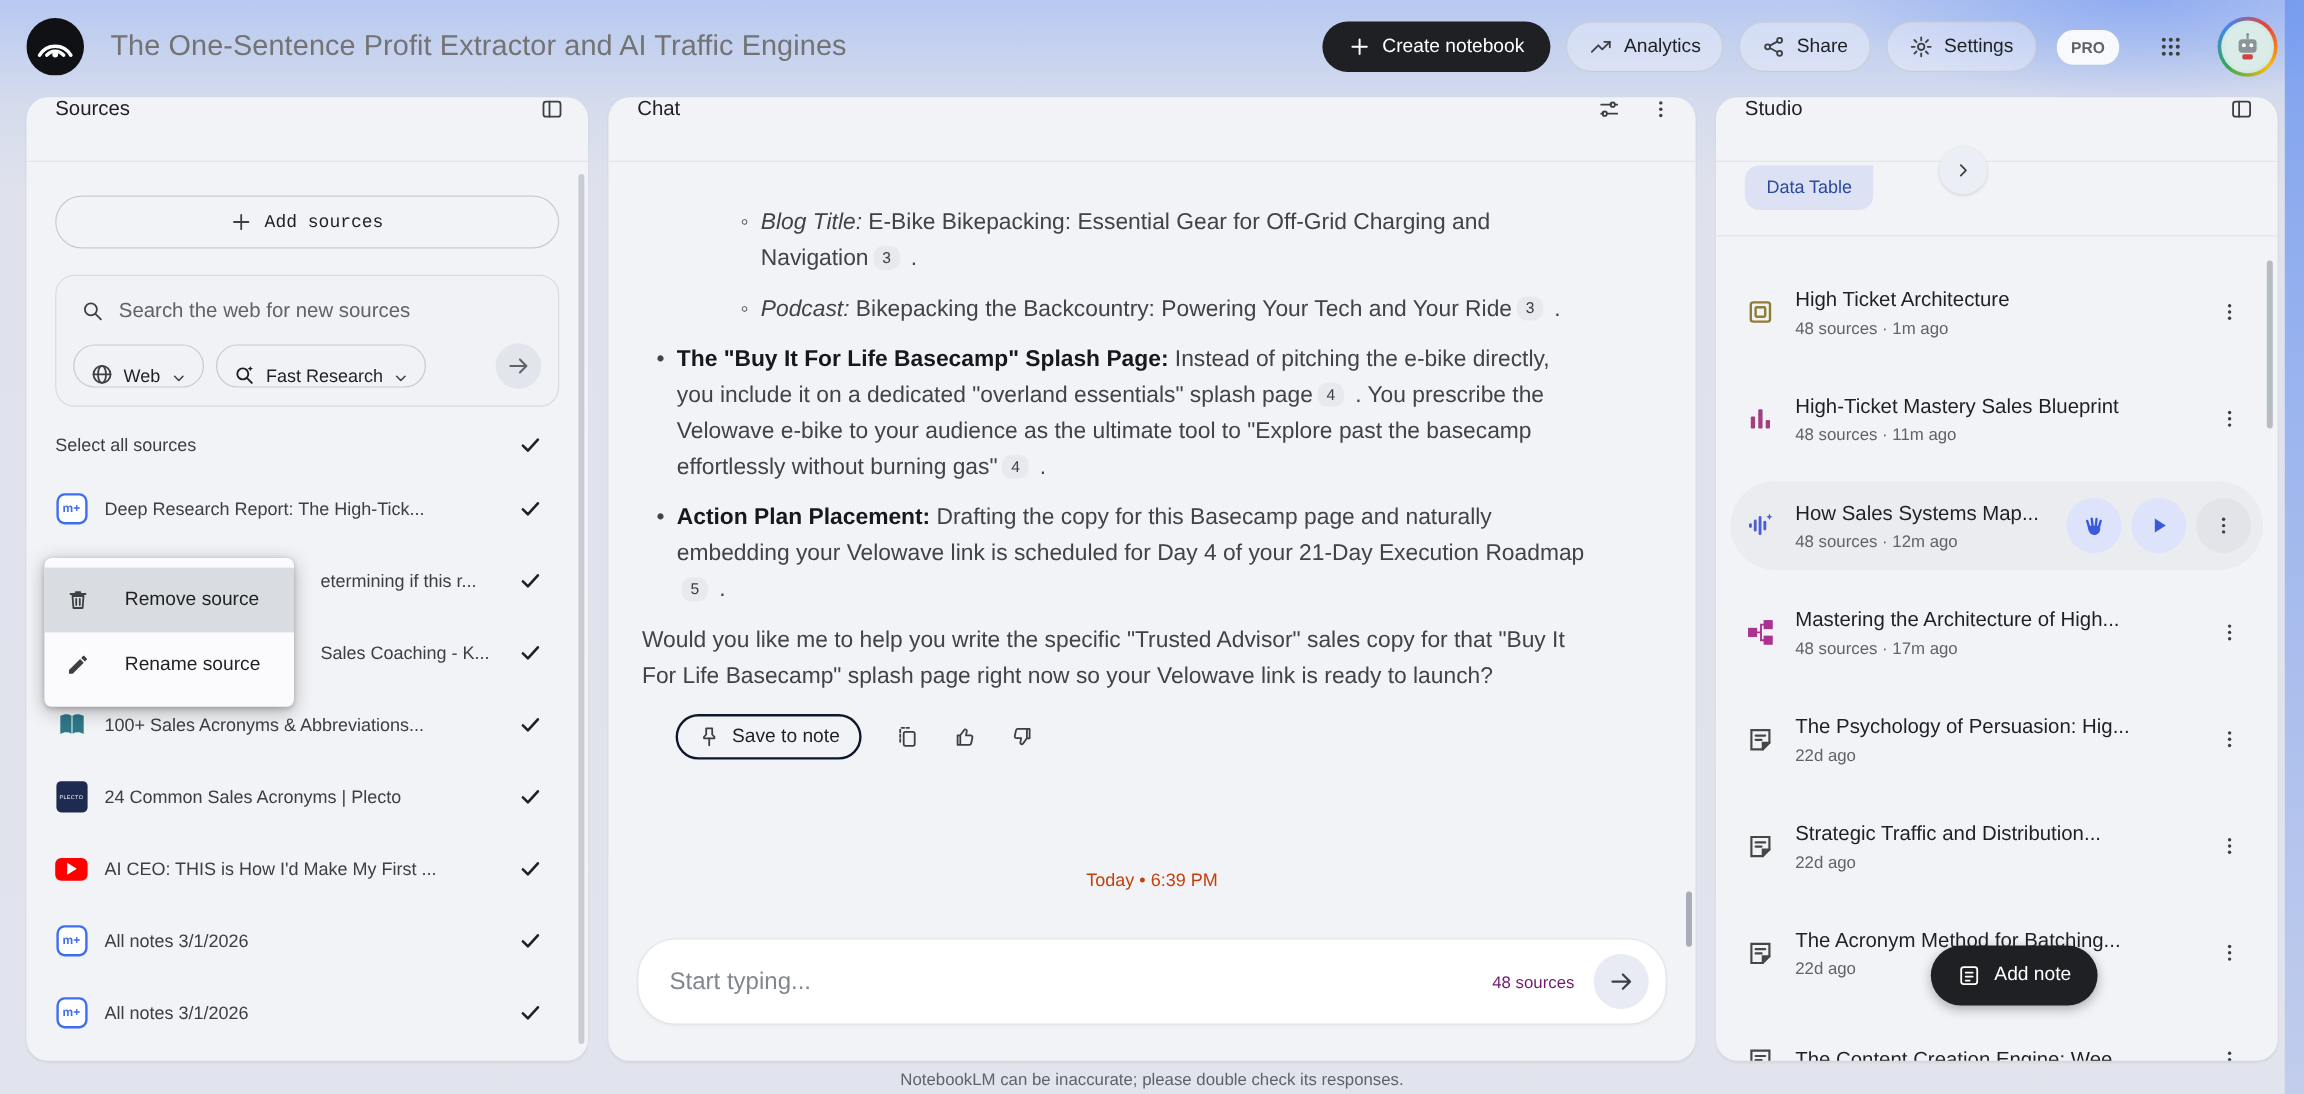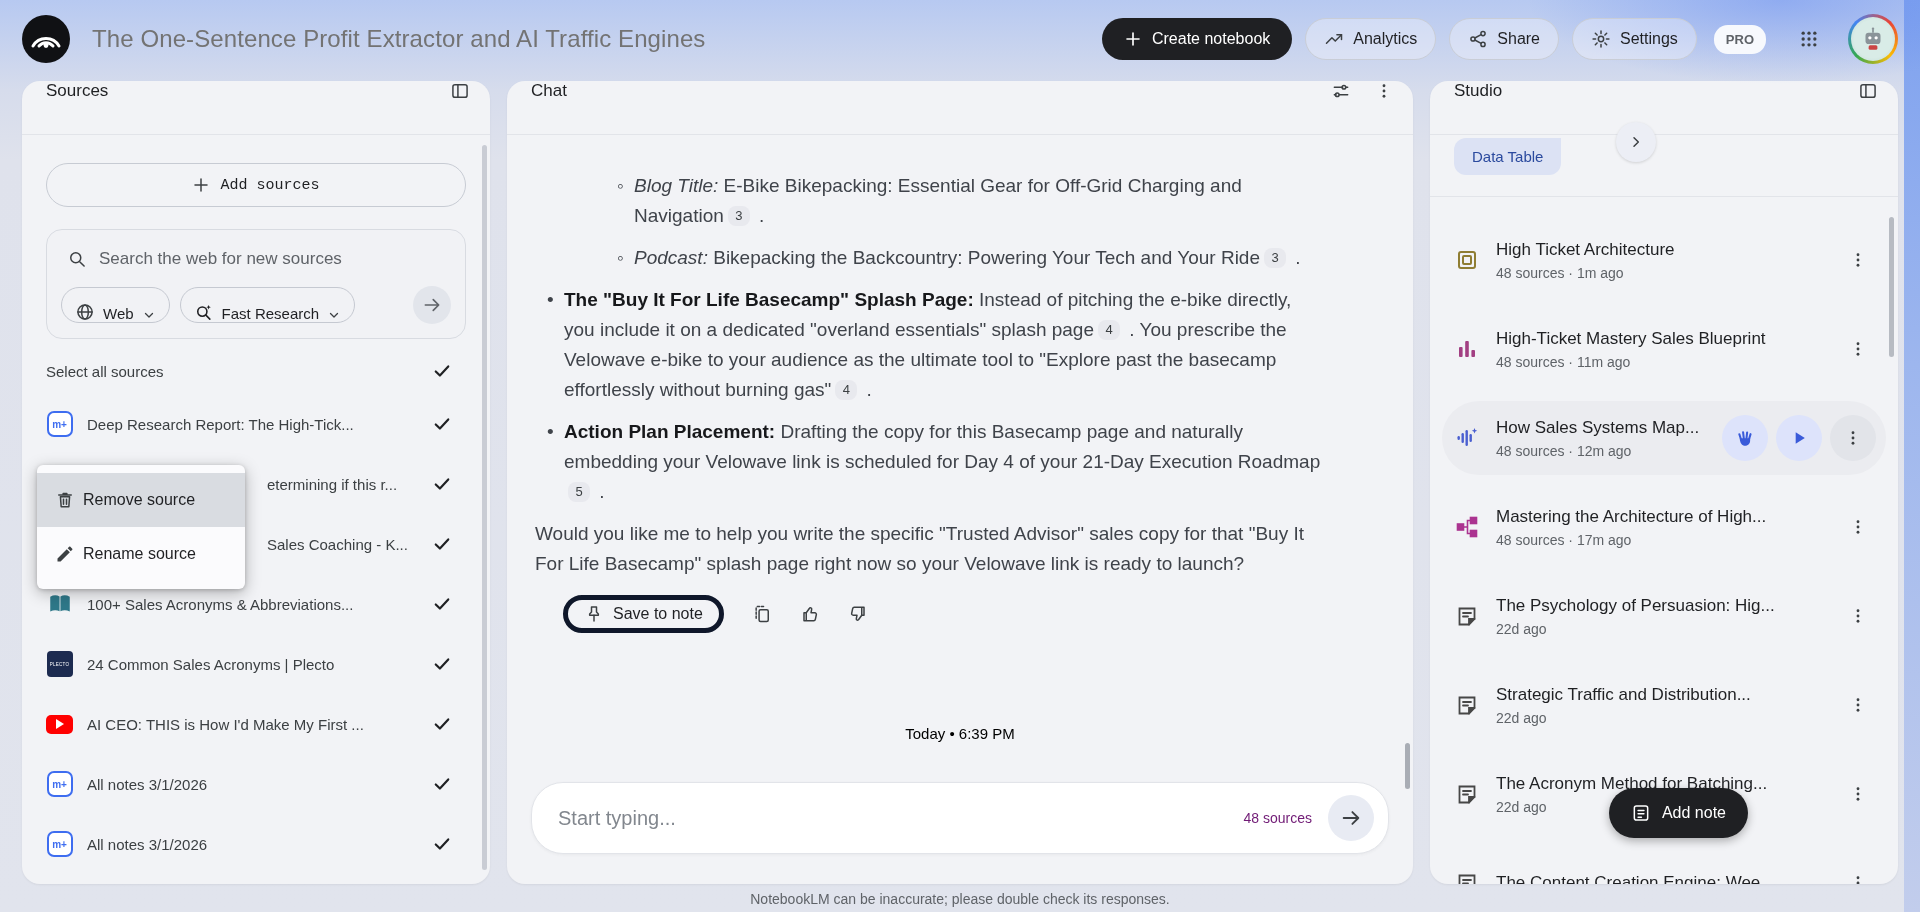--- a/index.html
+++ b/index.html
@@ -61,36 +61,36 @@
   .src-title { font-size:15px; color:#3c4043; white-space:nowrap; overflow:hidden; text-overflow:ellipsis; max-width:330px; }
   .src-row .ck { margin-left:auto; margin-right:14px; }
   .note-ic { width:26px; height:26px; border:2px solid #3e6df0; border-radius:7px; color:#3e6df0; font-size:10px; font-weight:bold; display:flex; align-items:center; justify-content:center; background:#fff; }
   .plecto-ic { width:26px; height:26px; background:#1d2b50; border-radius:4px; color:#fff; font-size:4.5px; letter-spacing:.3px; display:flex; align-items:center; justify-content:center; }
   .yt-ic { width:27px; height:19px; background:#f00; border-radius:5px; display:flex; align-items:center; justify-content:center; }
   .yt-ic i { display:block; width:0; height:0; border-left:8px solid #fff; border-top:5px solid transparent; border-bottom:5px solid transparent; }
   .src-scroll { position:absolute; right:3px; top:64px; bottom:14px; width:5px; border-radius:3px; background:#c9ccd4; }
 
   
   .ctx-menu { position:absolute; left:15px; top:384px; width:208px; background:#fbfbfd; border-radius:6px; box-shadow:0 4px 16px rgba(0,0,0,.28), 0 1px 4px rgba(0,0,0,.18); padding:8px 0; z-index:50; }
-  .ctx-item { height:54px; display:flex; align-items:center; gap:8px; padding:0 18px; font-size:16px; color:#1f2023; cursor:pointer; }
+  .ctx-item { height:54px; display:flex; align-items:center; gap:29px; padding:0 18px; font-size:16px; color:#1f2023; cursor:pointer; }
   .ctx-item.hovered { background:#d9dce1; }
 
   
   .chat-body { padding:36px 88px 0 28px; font-size:19px; line-height:30px; color:#3f434a; }
   .blk { display:flex; margin:0 0 12px 12px; }
   .blk.sub { margin-left:82px; }
   .blk .marker { width:17px; flex:none; color:#3f434a; }
   .blk .bold-lead { font-weight:bold; color:#17181b; }
   .blk .ital-lead { font-style:italic; }
   .cite { display:inline-flex; align-items:center; justify-content:center; background:#e8e9ee; border-radius:8px; font-size:13px; color:#3c4043; min-width:22px; height:20px; padding:0 4px; margin:0 4px; position:relative; top:-2px; cursor:pointer; }
   .closing { margin-top:10px; }
   .chat-actions { display:flex; align-items:center; gap:28px; margin:16px 0 0 28px; }
-  .save-note-btn { display:flex; align-items:center; gap:9px; height:38px; border:5px solid #0f172a; border-radius:19px; padding:0 16px; font-size:16px; color:#1f2023; cursor:pointer; }
+  .save-note-btn { display:flex; align-items:center; gap:9px; height:38px; border:2px solid #0f172a; border-radius:19px; padding:0 16px; font-size:16px; color:#1f2023; cursor:pointer; }
   .chat-act-icon { cursor:pointer; display:flex; }
-  .chat-ts { position:absolute; bottom:142px; left:0; right:0; text-align:center; font-size:15px; color:#000000; }
+  .chat-ts { position:absolute; bottom:142px; left:0; right:0; text-align:center; font-size:15px; color:#c2410c; }
   .chat-input { position:absolute; left:24px; right:24px; bottom:30px; height:72px; background:#fff; border:1px solid #e2e4e9; border-radius:32px; display:flex; align-items:center; padding:0 14px 0 26px; box-shadow:0 1px 3px rgba(60,64,67,.06); cursor:text; }
   .chat-ph { font-size:20px; color:#82878e; }
   .chat-count { margin-left:auto; font-size:14px; color:#701a75; margin-right:16px; }
   .send-btn { width:46px; height:46px; border-radius:50%; background:#e8ebf3; display:flex; align-items:center; justify-content:center; cursor:pointer; }
   .chat-scroll { position:absolute; right:3px; bottom:95px; width:5px; height:46px; border-radius:3px; background:#a9adb5; }
 
   
   .studio-chip-row { position:relative; margin:3px 0 0 24px; height:40px; }
   .dt-chip { display:inline-flex; align-items:center; height:37px; background:#dce2f4; border-radius:0 0 12px 12px; border-top-left-radius:12px; padding:0 18px; font-size:15px; color:#2b4a9e; cursor:pointer; }
   .dt-arrow { position:absolute; left:162px; top:-16px; width:40px; height:40px; border-radius:50%; background:#eceef5; box-shadow:0 1px 3px rgba(0,0,0,.14); display:flex; align-items:center; justify-content:center; cursor:pointer; }

